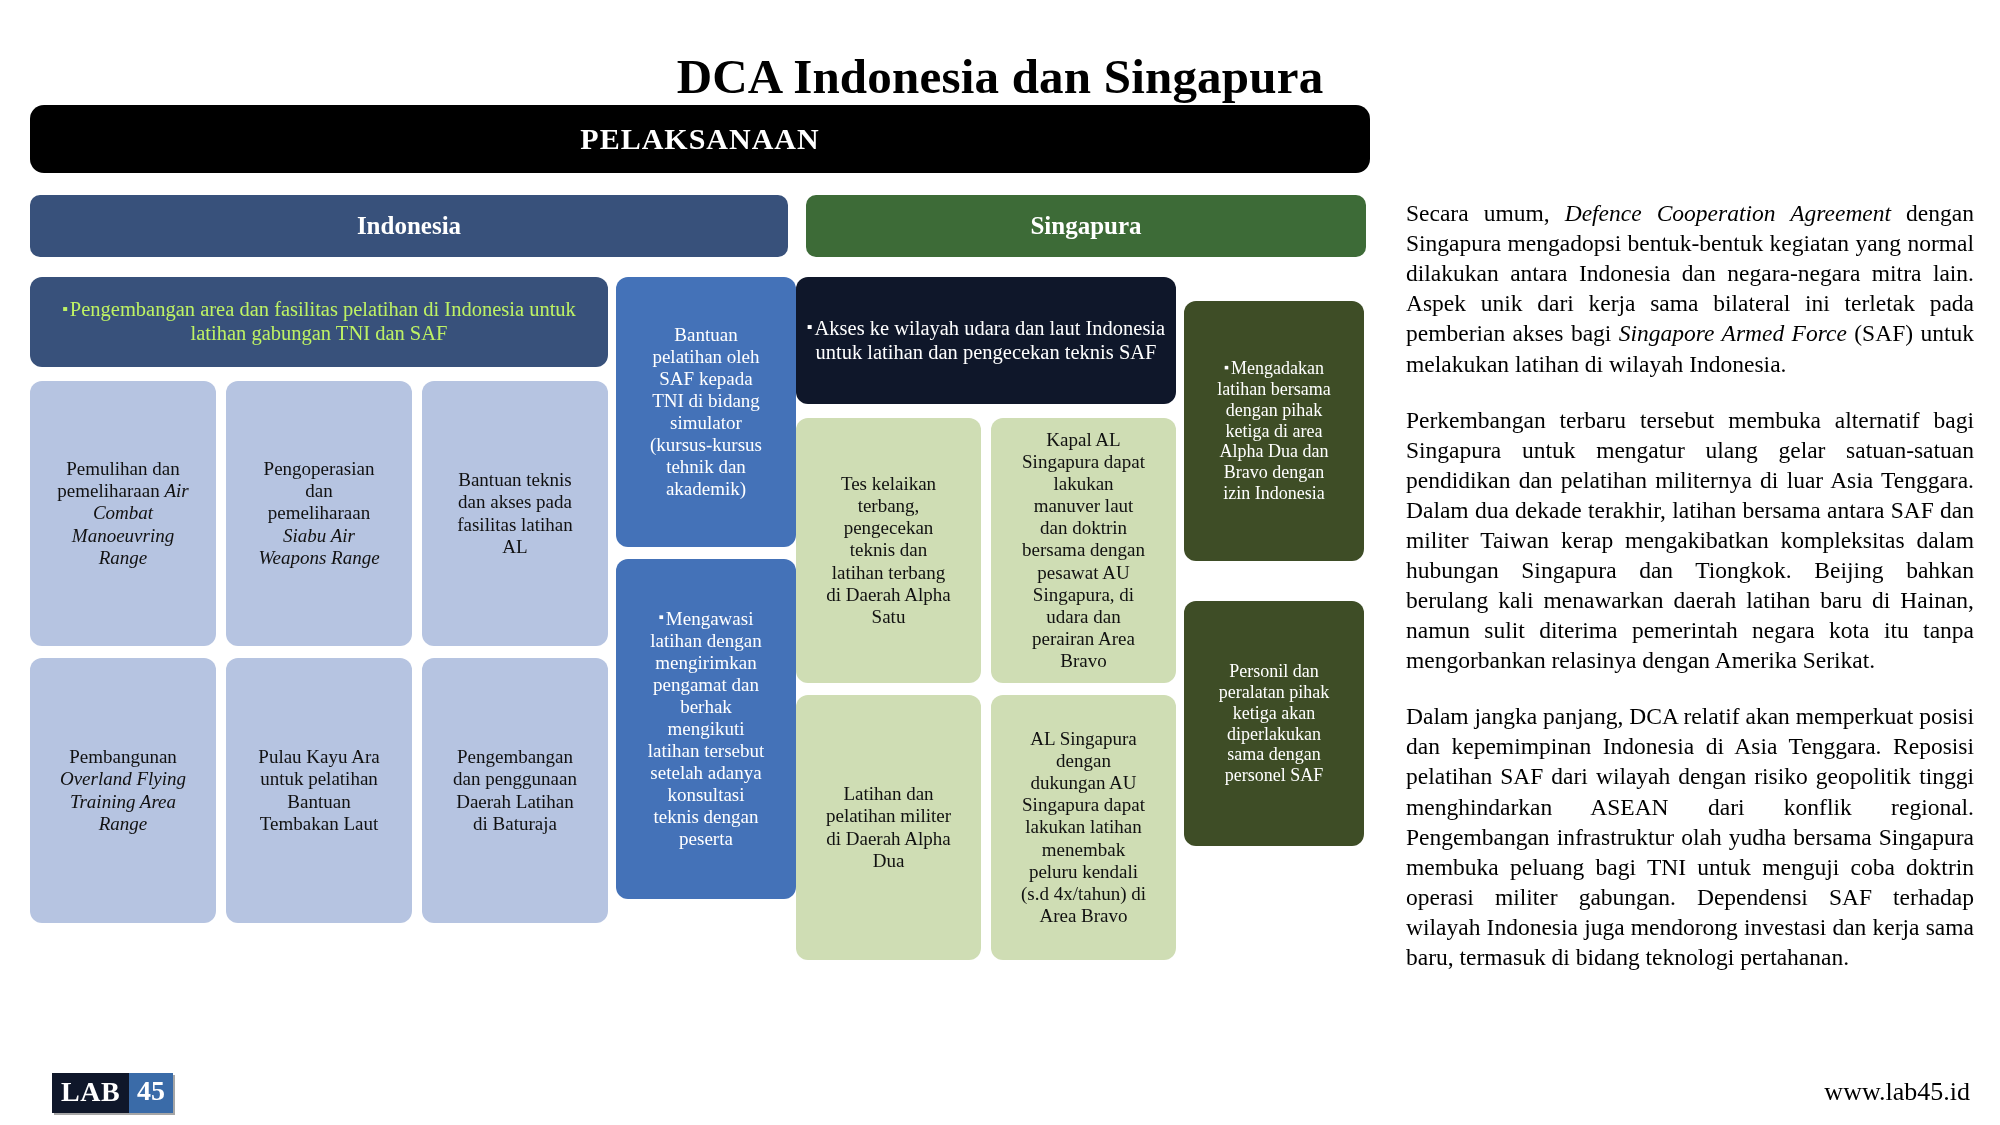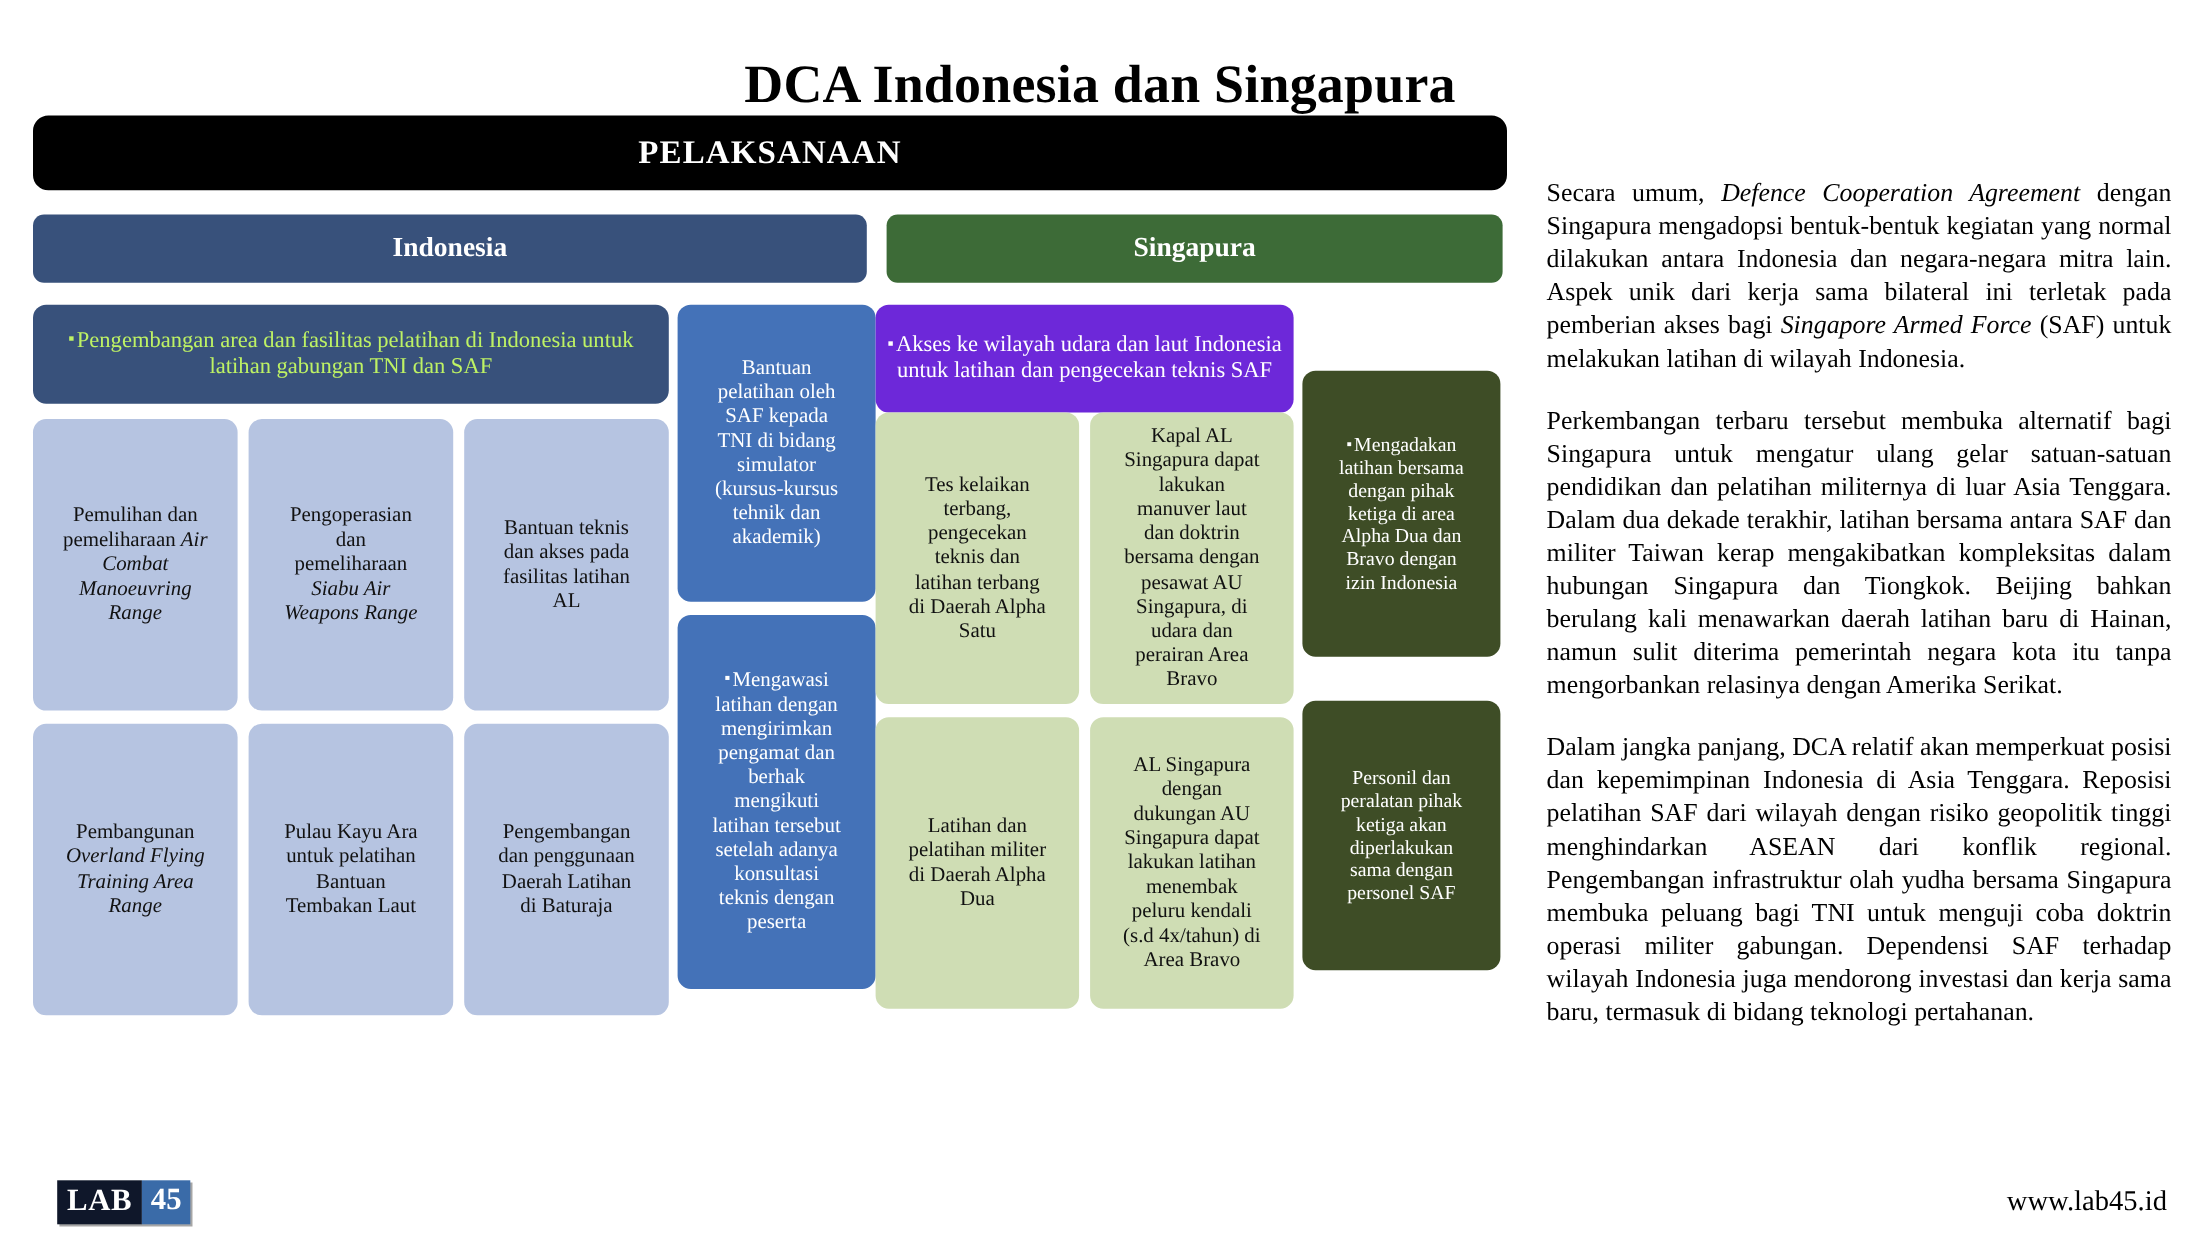--- a/index.html
+++ b/index.html
@@ -125,39 +125,40 @@
   }
   .mid-tile-1 { height: 270px; margin-bottom: 12px; }
   .mid-tile-2 { height: 340px; }
 
   
   .sg-side { display: flex; gap: 8px; }
   .sg-main { width: 380px; flex: 0 0 380px; }
   .sg-aside { width: 180px; flex: 0 0 180px; }
 
   .sg-banner {
-    background: #6d28d9;
+    background: #0f172a;
     color: #ffffff;
     font-size: 20.5px;
-    height: 98px;
+    height: 127px;
+    margin-bottom: 14px;
     padding: 6px 10px;
   }
   .sg-tile {
     flex: 1;
     background: #CFDDB4;
     color: #111111;
     font-size: 19px;
     min-height: 265px;
   }
   .dark-tile {
     background: #3E4D26;
     color: #ffffff;
     font-size: 18px;
   }
-  .dark-tile-1 { height: 260px; margin-bottom: 40px; margin-top: 60px; }
+  .dark-tile-1 { height: 260px; margin-bottom: 40px; margin-top: 24px; }
   .dark-tile-2 { height: 245px; }
 
   .bullet { font-size: 0.78em; vertical-align: 0.16em; margin-right: 2px; }
   .ital { font-style: italic; }
 
   
   .body-par {
     font-size: 23.5px;
     line-height: 1.28;
     text-align: justify;

